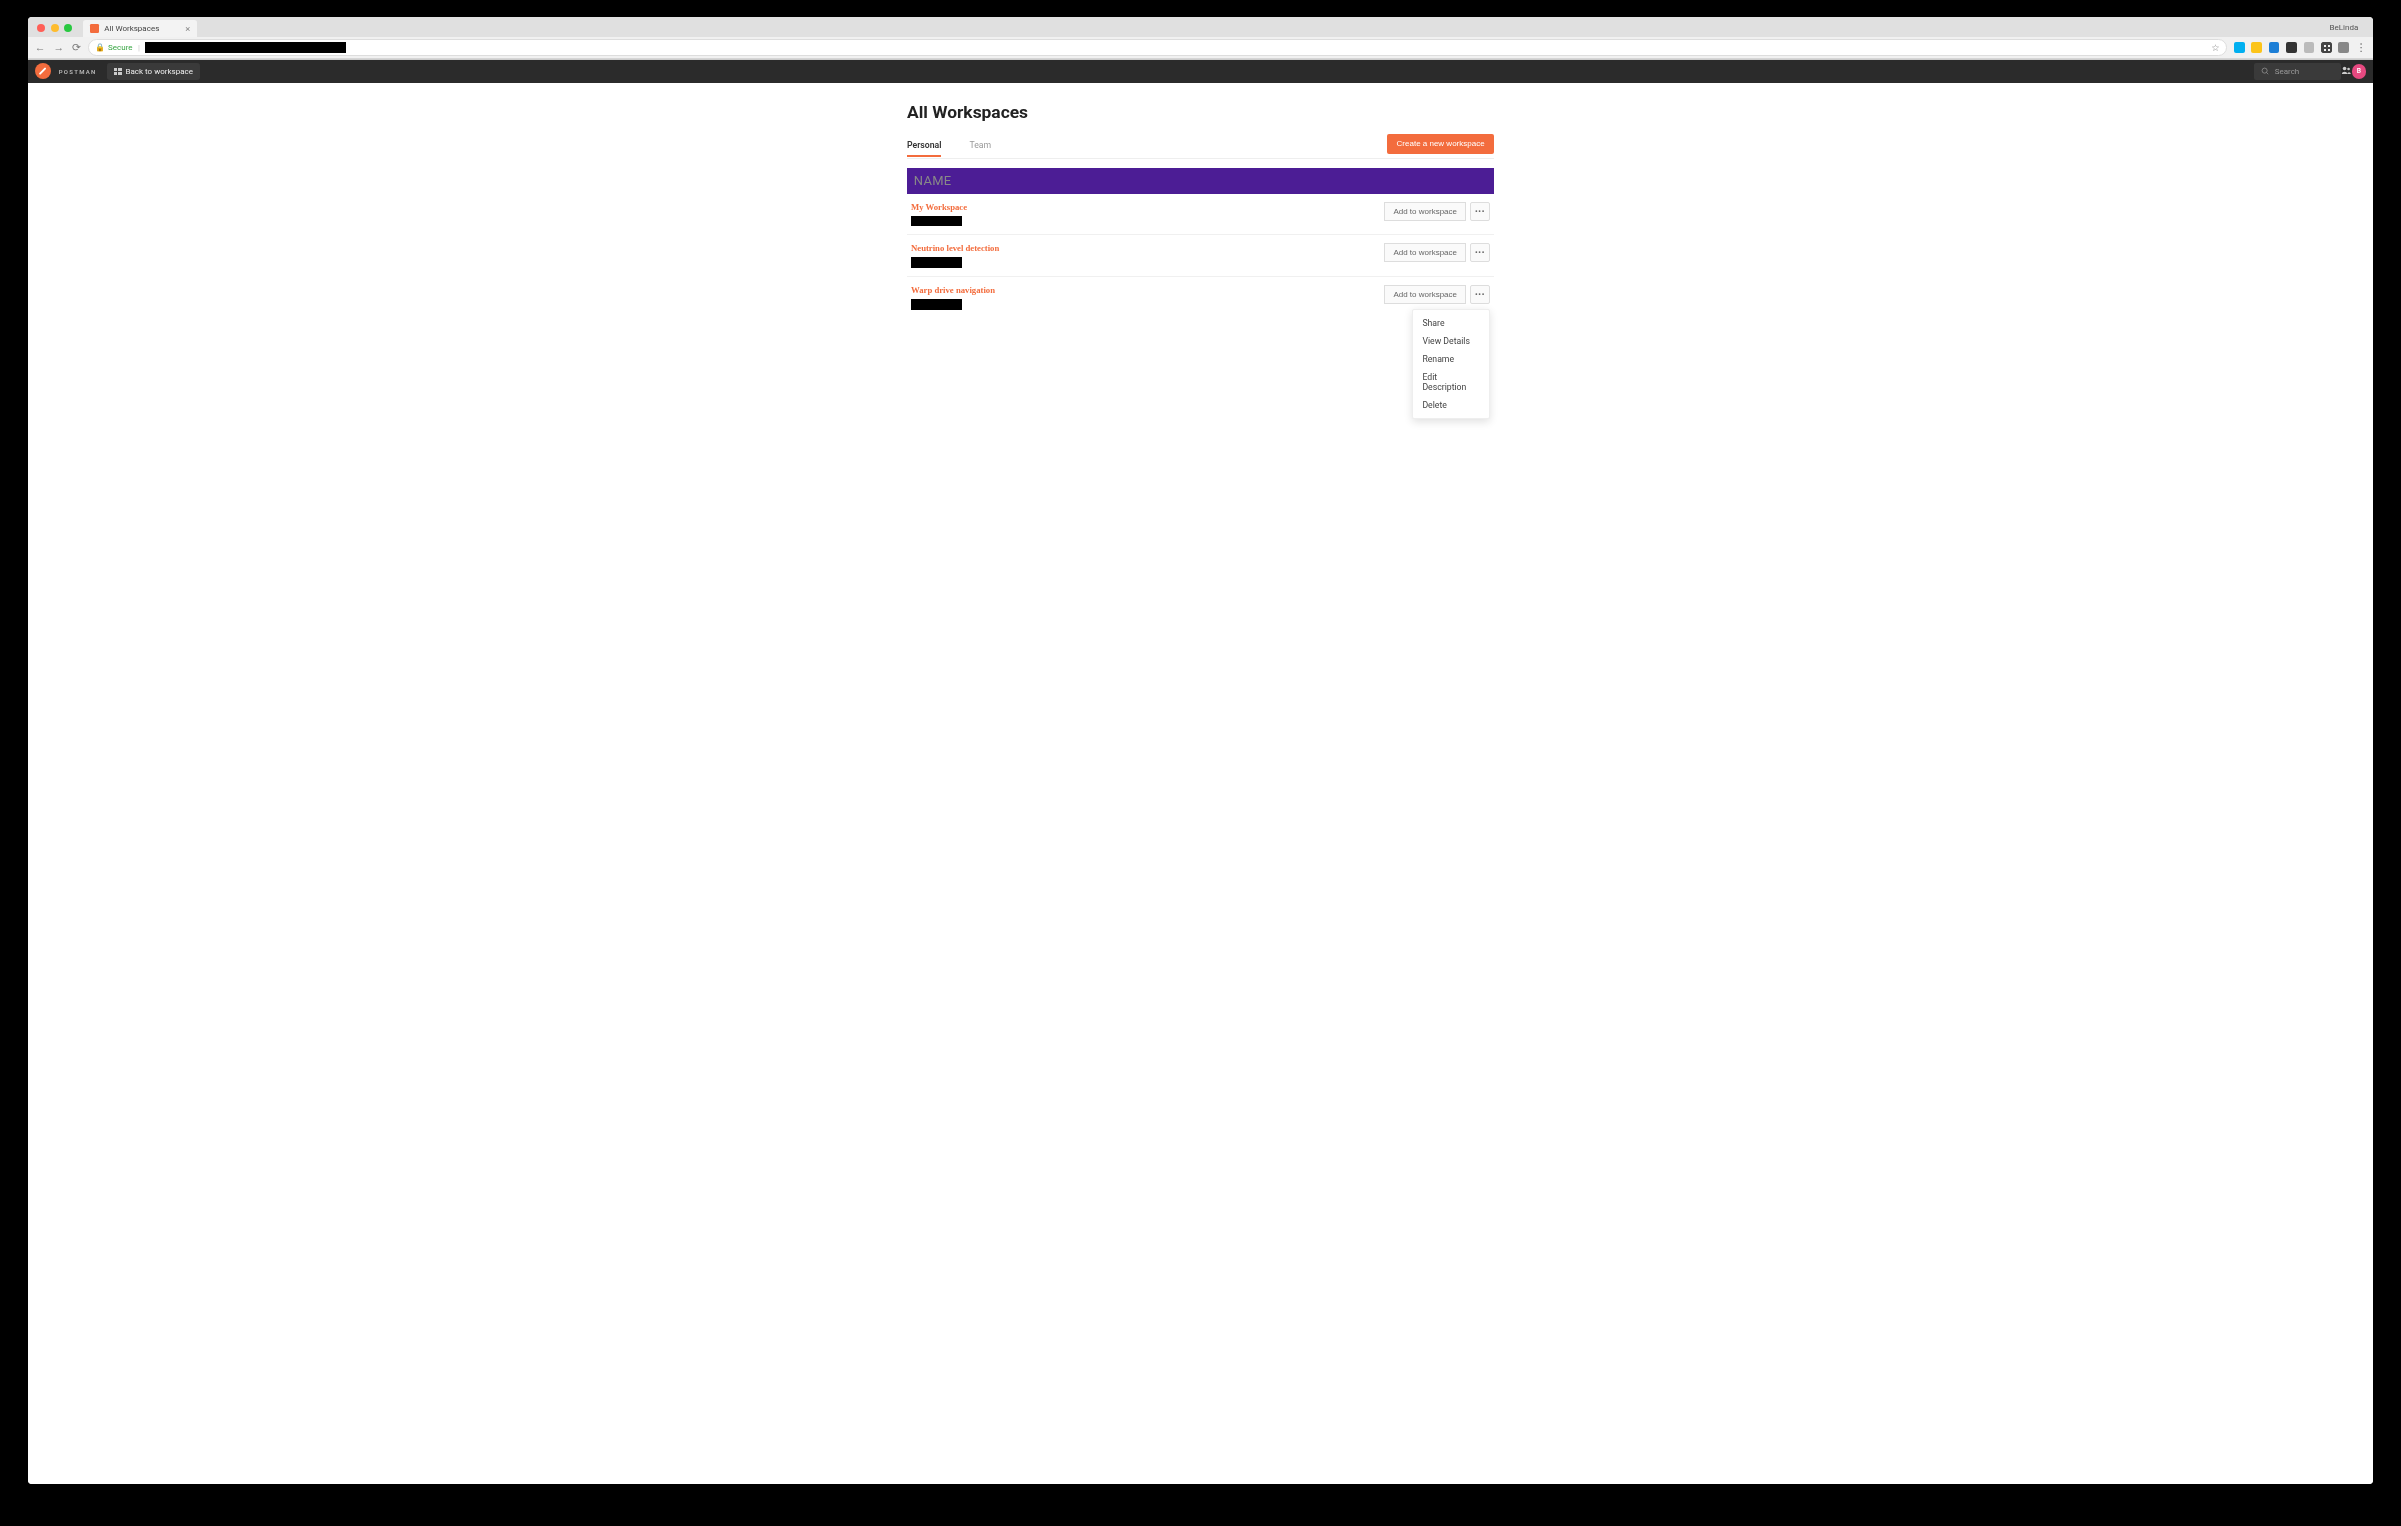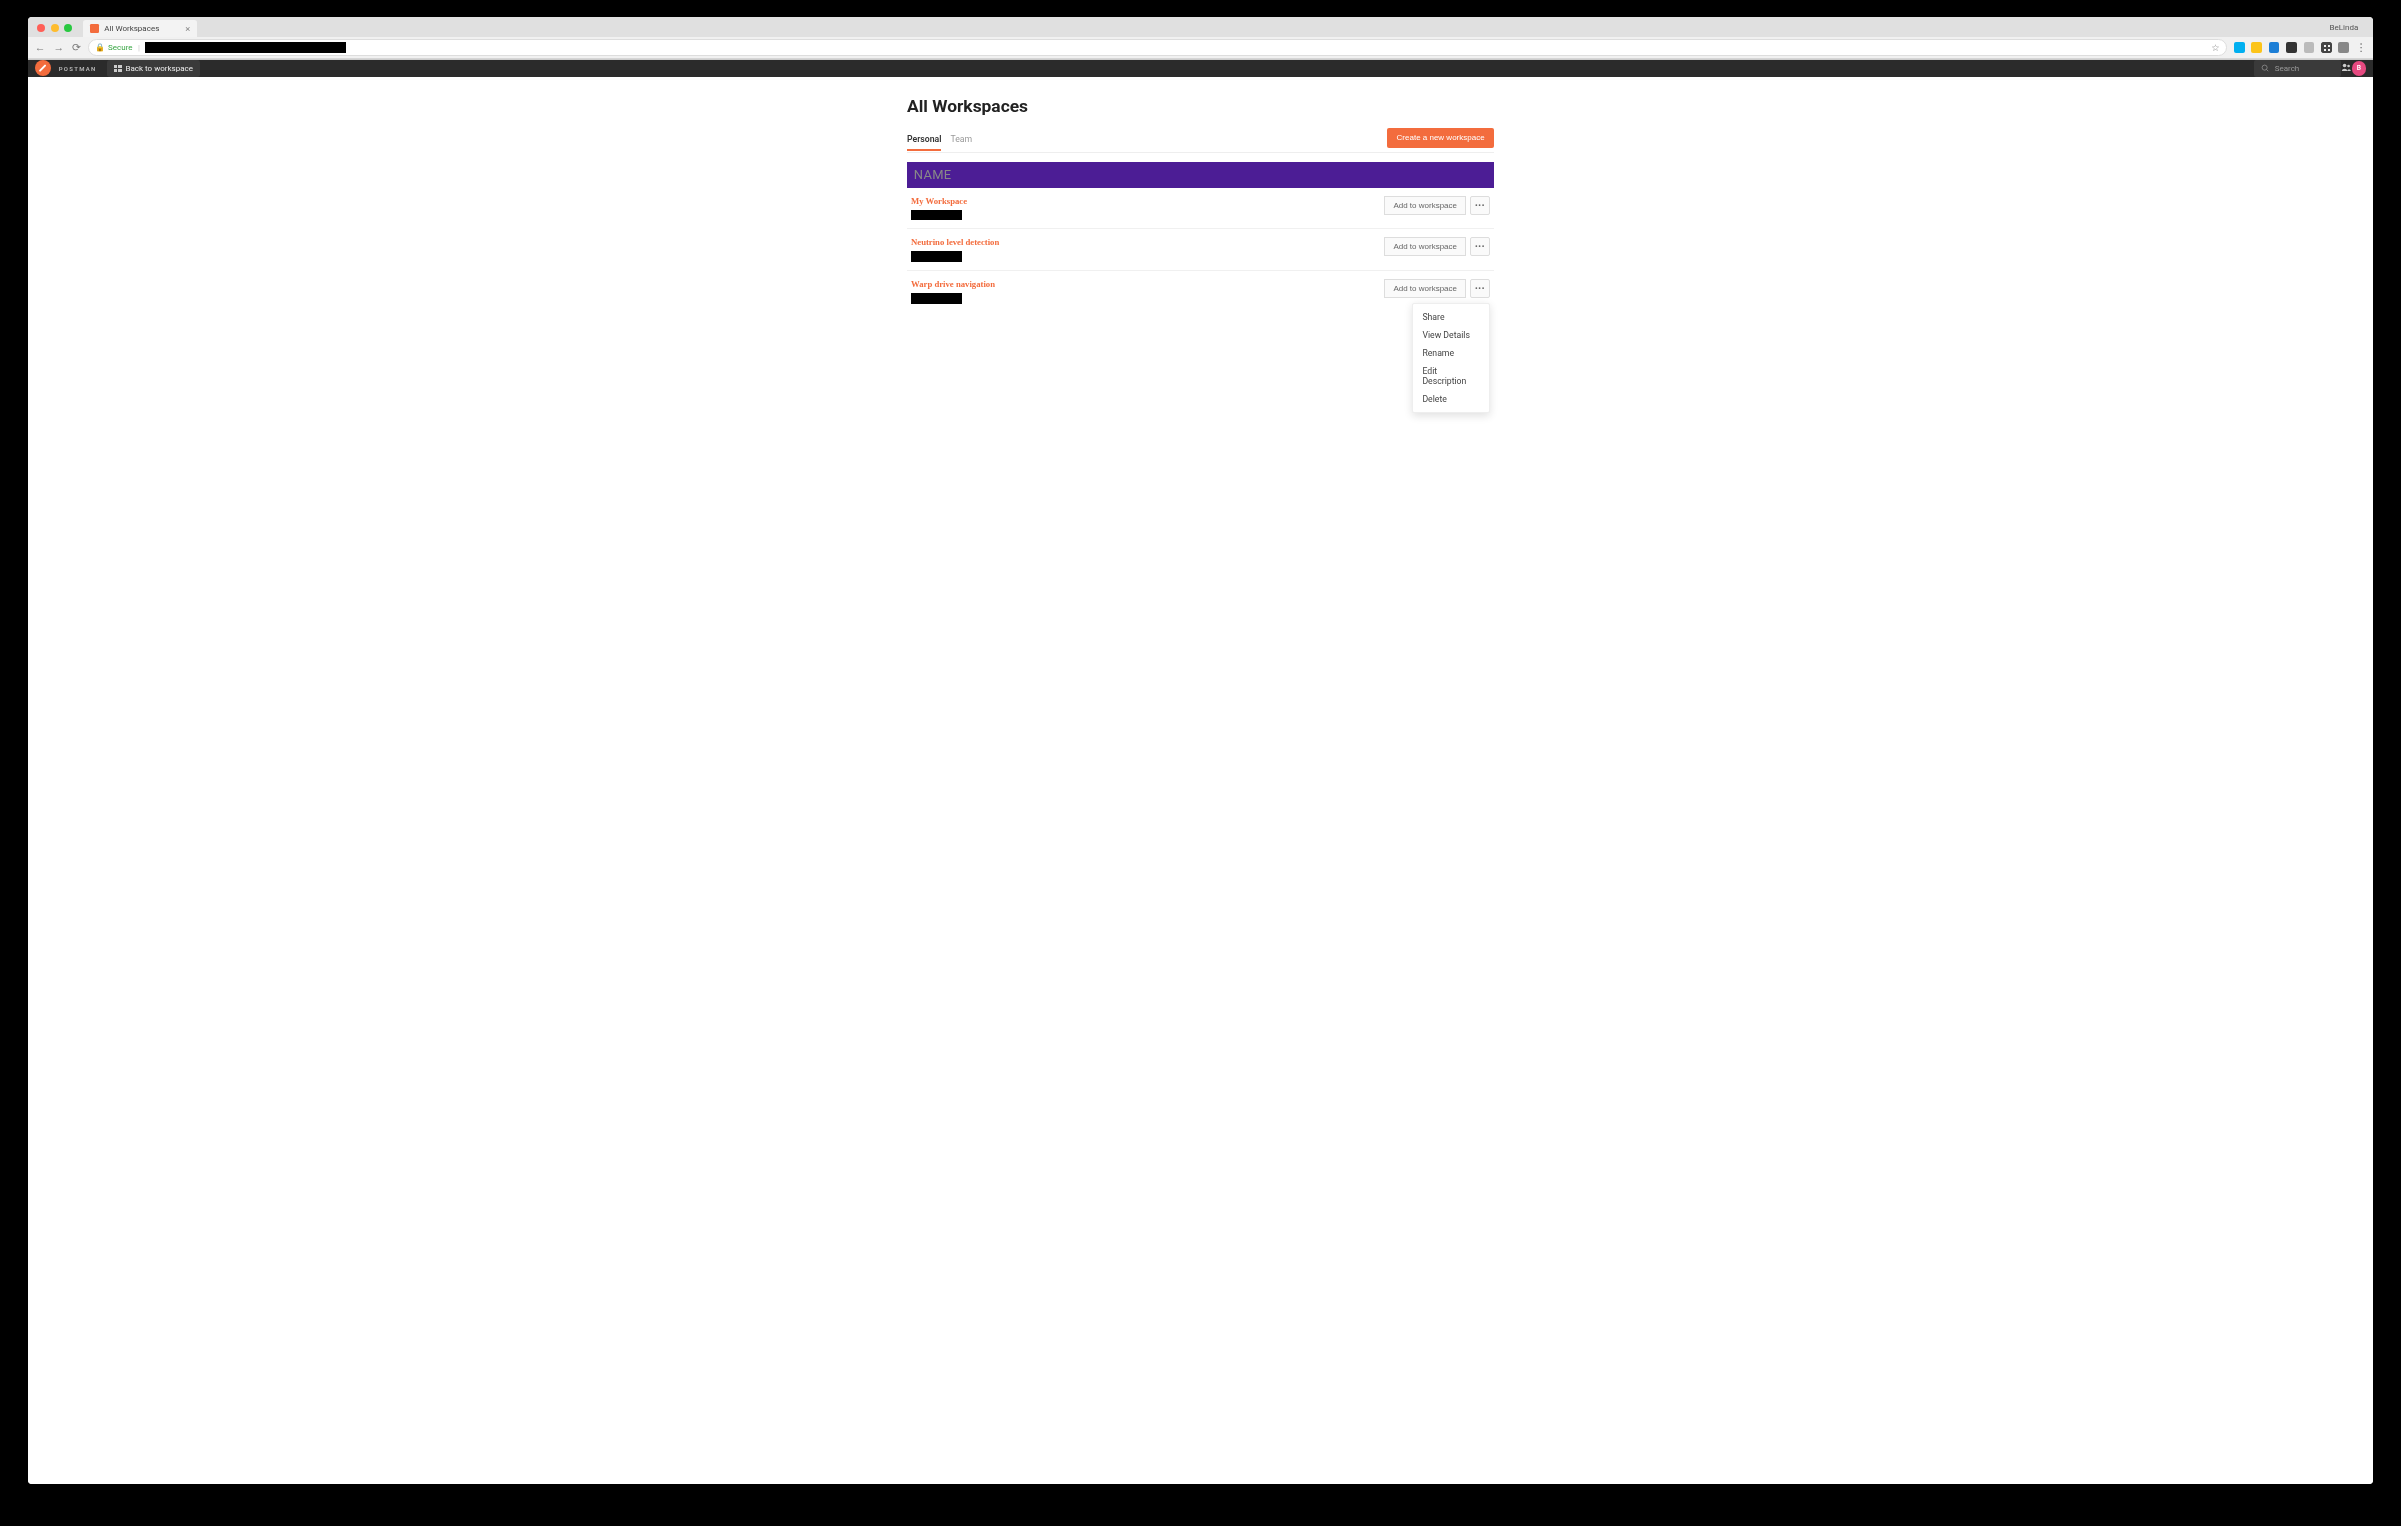--- a/index.html
+++ b/index.html
@@ -106,21 +106,21 @@
     .yellow-app { background: #fcc419; }
     .blue-circle { background: #1c7ed6; border-radius: 50%; }
     .shield { background: #333; }
     .gray { background: #bbb; border-radius: 50%; }
     .qr { background: linear-gradient(90deg,#444 50%, transparent 50%), linear-gradient(#444 50%, transparent 50%); background-size: 4px 4px; border: 0.7px solid #444;}
     .rect-icon { background: #888; width: 12px; height: 8px; border-radius: 0.7px;}
     .dots-v { font-size: 10.7px; color: #666; }
 
     
     .app-header {
-      height: 17px;
+      height: 23px;
       background: #2b2b2b;
       display: flex;
       align-items: center;
       padding: 0 6.7px;
       gap: 6.7px;
     }
     .logo {
       width: 16px; height: 16px; background: #f36c3d; border-radius: 50%; display: flex; align-items: center; justify-content: center;
       position: relative;
     }
@@ -181,21 +181,21 @@
       font-size: 17.4px;
       font-weight: 700;
       color: #222;
       margin-bottom: 12px;
     }
     .tabs-row {
       display: flex;
       align-items: center;
       border-bottom: 0.7px solid #eee;
     }
-    .tabs { display: flex; gap: 9px; justify-content: space-between; }
+    .tabs { display: flex; gap: 28px; justify-content: space-between; }
     .tab-item {
       font-size: 8.7px;
       color: #999;
       padding: 5.4px 0;
       cursor: pointer;
     }
     .tab-item.active {
       color: #333;
       font-weight: 600;
       border-bottom: 2px solid #f36c3d;

